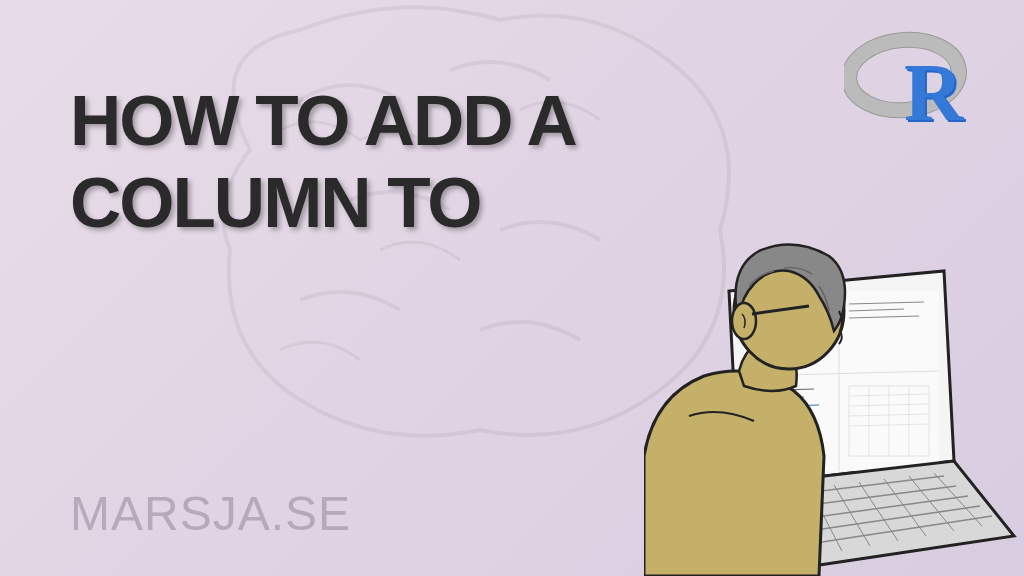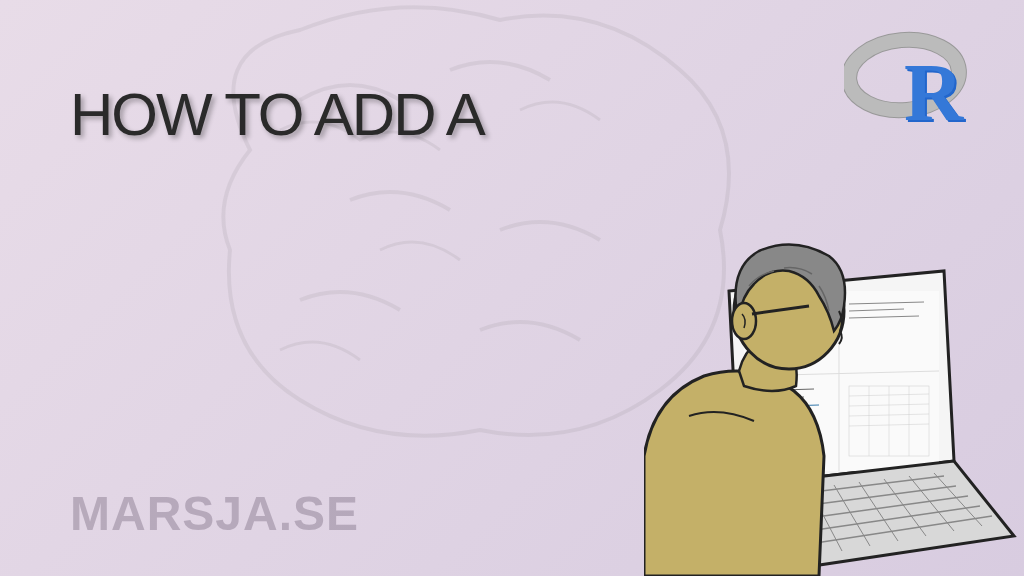--- a/index.html
+++ b/index.html
@@ -28,35 +28,35 @@
     }
     
     .title-container {
       position: absolute;
       top: 80px;
       left: 70px;
       z-index: 3;
     }
     
     .title-line {
-      font-size: 60px;
-      font-weight: 400;
+      font-size: 71px;
+      font-weight: 700;
       letter-spacing: -2px;
       line-height: 1.15;
       color: #2a2a2a;
       text-shadow: 3px 3px 5px rgba(0,0,0,0.3);
       font-stretch: condensed;
     }
     
     .watermark {
       position: absolute;
       bottom: 35px;
       left: 70px;
       font-size: 48px;
-      font-weight: 700;
+      font-weight: 400;
       letter-spacing: 1px;
       color: rgba(140, 125, 145, 0.5);
       z-index: 2;
     }
     
     .r-logo {
       position: absolute;
       top: 30px;
       right: 50px;
       width: 130px;
@@ -85,20 +85,21 @@
   <svg viewBox="0 0 130 100">
     <ellipse cx="60" cy="45" rx="55" ry="35" fill="none" stroke="#999" stroke-width="16" transform="rotate(-5 60 45)"></ellipse>
     <ellipse cx="60" cy="45" rx="55" ry="35" fill="none" stroke="#bbb" stroke-width="14" transform="rotate(-5 60 45)"></ellipse>
     <text x="62" y="92" font-size="82" font-weight="900" font-family="Arial Black" fill="#2266cc">R</text>
     <text x="60" y="90" font-size="82" font-weight="900" font-family="Arial Black" fill="#3478d8">R</text>
   </svg>
 </div>
 
 <div class="title-container">
   <div class="title-line">HOW TO ADD A</div>
+  <div class="title-line">COLUMN TO</div>
 </div>
 
 <div class="watermark">MARSJA.SE</div>
 
 <svg class="person-laptop" viewBox="0 0 380 360">
 
   <path d="M 85 75 L 300 55 L 310 245 L 95 270 Z" fill="#f5f5f5" stroke="#222" stroke-width="3"></path>
 
   <rect x="100" y="75" width="195" height="180" fill="#fafafa"></rect>
 

